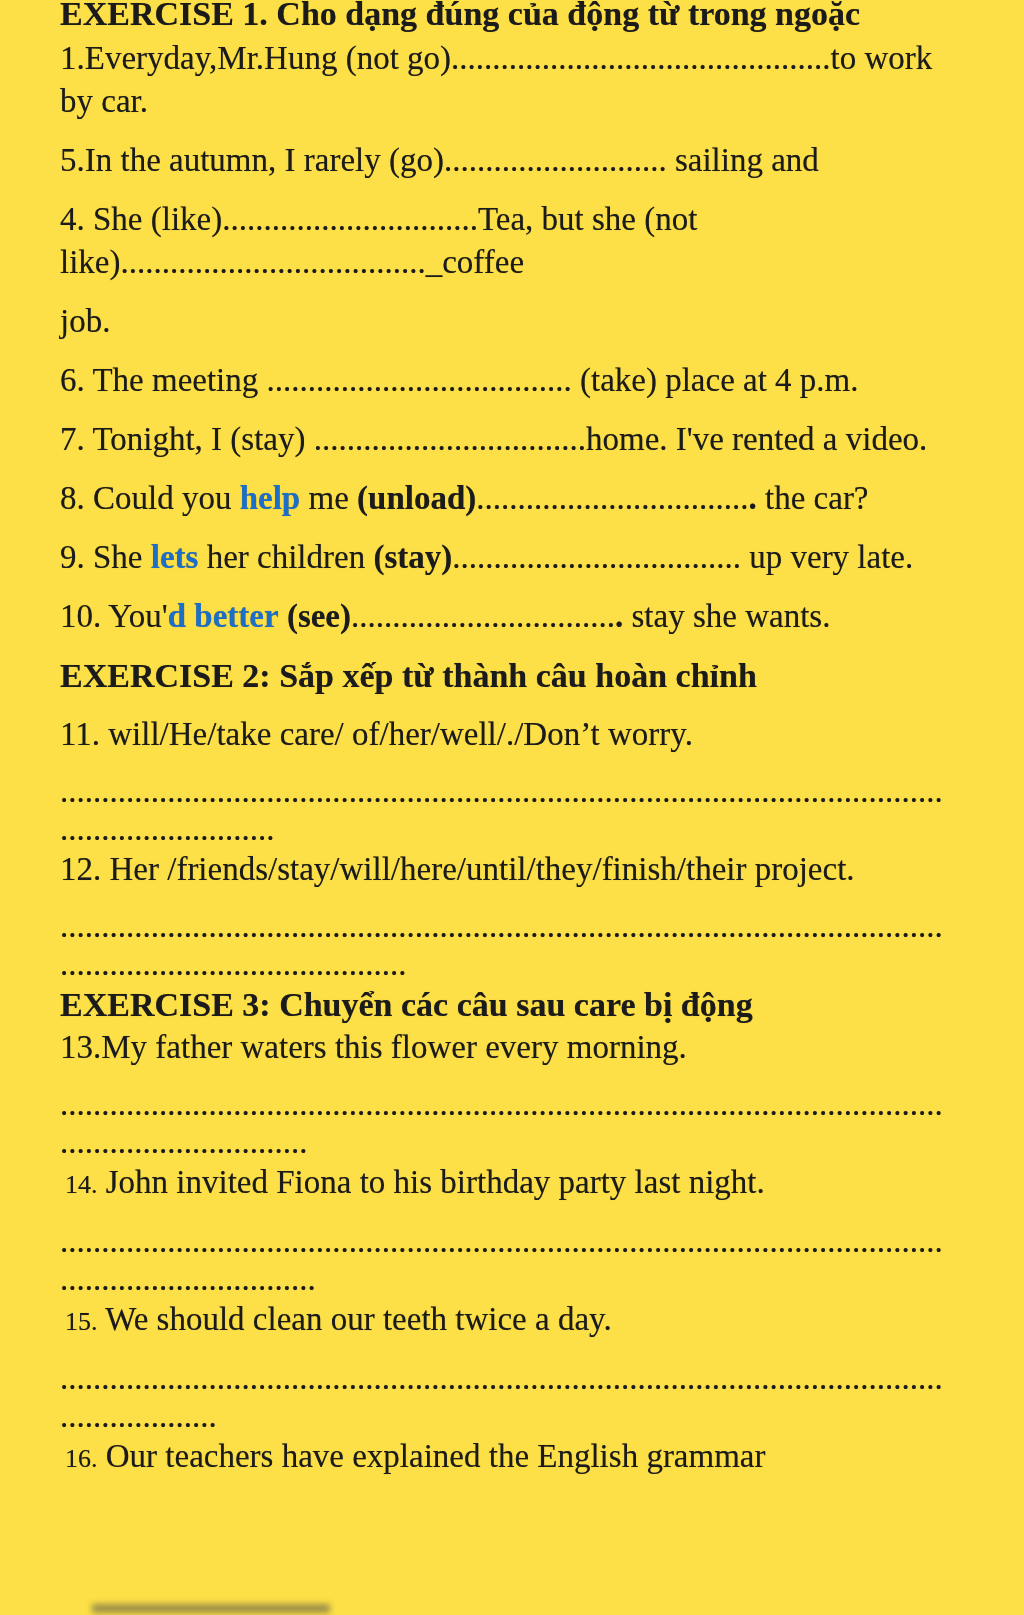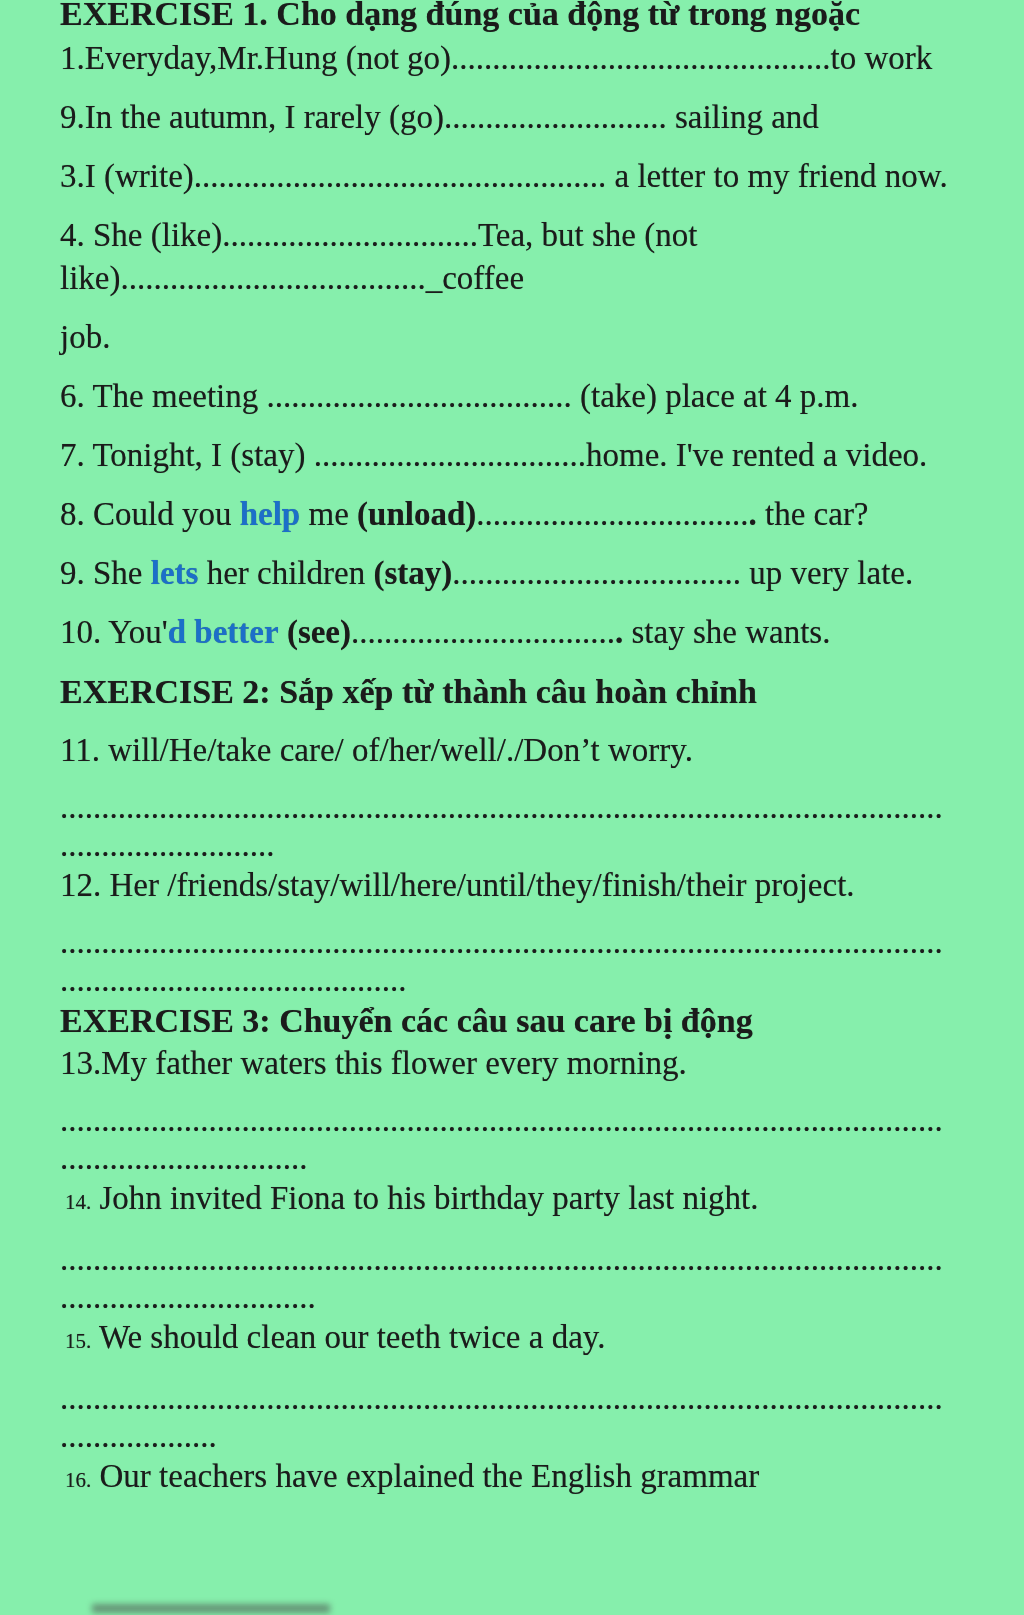--- a/index.html
+++ b/index.html
@@ -1,62 +1,62 @@
 <!DOCTYPE html>
 <html><head>
 <meta charset="utf-8">
 <style>
   html,body{margin:0;padding:0;background:#e9e9e9;}
   .page{
     position:relative;
     width:1024px;height:1615px;
     margin:0 auto;
-    background:#86efac;
+    background:#fde047;
     overflow:hidden;
     box-sizing:border-box;
     padding:0 8px 0 60px;
     font-family:"Liberation Serif","DejaVu Serif",serif;
     font-size:33px;
     line-height:43px;
     color:#1b1b1b;
     text-shadow:0 0 0.7px rgba(0,0,0,0.45);
   }
   .heading{font-weight:bold;font-size:34px;margin:0 0 2px 0;white-space:nowrap;}
   .first{margin-top:-8px;}
   p.q{margin:0 0 16px 0;white-space:nowrap;font-family:Liberation Serif, serif;}
   p.ans{margin:0;line-height:38px;white-space:nowrap;overflow:hidden;}
   .line{display:block;white-space:nowrap;}
   .blue{color:#1c6fc9;font-weight:bold;}
   .b{font-weight:bold;}
-  .qnum{font-size:21px;}
+  .qnum{font-size:26px;}
   .mb0{margin-bottom:0;}
   .mb8{margin-bottom:8px;}
   .mb10{margin-bottom:10px;}
   .mb12{margin-bottom:12px;}
   .mb18{margin-bottom:18px;}
   .mb22{margin-bottom:22px;}
   .mb40{margin-bottom:40px;}
   .smudge{position:absolute;left:92px;top:1604px;width:238px;height:9px;background:#4a4a4a;filter:blur(3px);opacity:0.55;}
 </style>
 </head>
 <body>
 
 <div class="page">
 
   <h2 class="heading first">EXERCISE 1. Cho dạng đúng của động từ trong ngoặc</h2>
 
   <p class="q">
     <span class="line">1.Everyday,Mr.Hung (not go)..............................................to work</span>
+    <span class="line">by car.</span>
   </p>
 
   <p class="q">
-    <span class="line">9.In the autumn, I rarely (go)........................... sailing and</span>
+    <span class="line">5.In the autumn, I rarely (go)........................... sailing and</span>
   </p>
 
-  <p class="q">3.I (write).................................................. a letter to my friend now.</p>
 
   <p class="q">
     <span class="line">4. She (like)...............................Tea, but she (not</span>
     <span class="line">like)....................................._coffee</span>
   </p>
 
   <p class="q">
     <span class="line">job.</span>
   </p>
 

